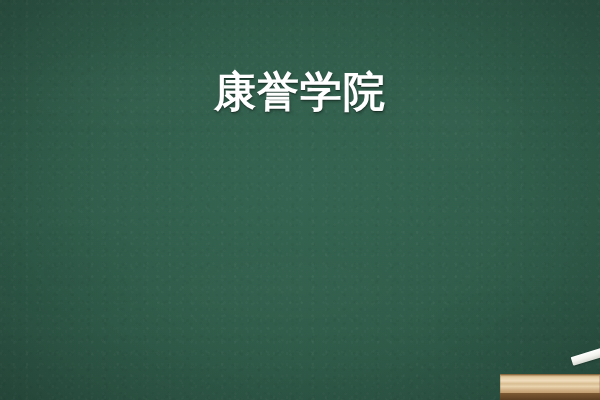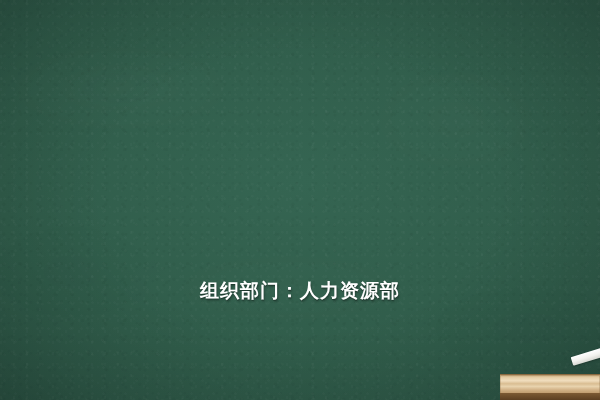--- a/index.html
+++ b/index.html
@@ -170,21 +170,21 @@
 <body>
 
 <div id="slide">
 
   <div class="board-base"></div>
   <div class="board-noise"></div>
   <div class="board-smudge"></div>
   <div class="board-vignette"></div>
 
   <div class="content">
-    <div class="subtitle">组织部门：人力资源部</div>
+    <div class="title-line title-line-1">康誉学院</div>
   </div>
 
   <div class="chalk-ledge">
     <div class="ledge-face"></div>
     <div class="ledge-front"></div>
   </div>
   <div class="chalk-stick"></div>
 
 </div>
 

